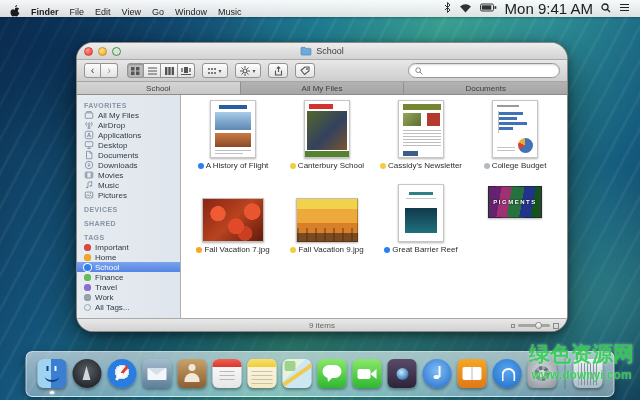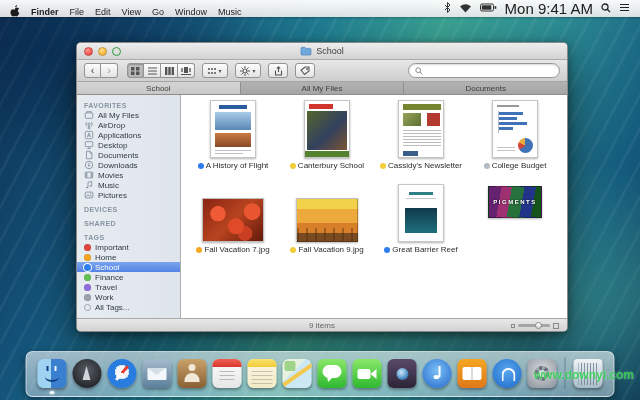--- a/index.html
+++ b/index.html
@@ -20,21 +20,21 @@
     box-shadow:0 0 3px rgba(0,0,0,.45);
     display:flex;align-items:flex-end;padding:0 10px;font-size:9px;color:#1c1c1c;}
   .mi{margin-right:11px;white-space:nowrap;}
   .mi.b{font-weight:bold;}
   .apple{margin-right:11px;display:flex;align-items:center;}
   .mb-right{margin-left:auto;display:flex;align-items:center;gap:8px;}
   .mclock{font-size:15px;}
 
   
   .window{position:absolute;left:76px;top:42px;width:492px;height:290px;z-index:10;
-    border-radius:5px;overflow:hidden;display:flex;flex-direction:column;
+    border-radius:17px;overflow:hidden;display:flex;flex-direction:column;
     border:1px solid rgba(40,40,40,.55);
     box-shadow:0 18px 45px rgba(0,0,0,.55), 0 2px 8px rgba(0,0,0,.4);
     background:#fff;}
   .titlebar{height:17px;flex:0 0 17px;background:linear-gradient(#ededed,#d3d3d3);
     border-bottom:1px solid #ababab;position:relative;
     display:flex;align-items:center;justify-content:center;}
   .lights{position:absolute;left:7px;top:4px;display:flex;gap:5px;}
   .light{width:9px;height:9px;border-radius:50%;}
   .l-close{background:radial-gradient(circle at 35% 30%,#ff9a93,#f95950 60%,#ce3a32);border:1px solid #c04a42;}
   .l-min{background:radial-gradient(circle at 35% 30%,#ffe08a,#fdbc40 60%,#d49a25);border:1px solid #c29335;}
@@ -582,14 +582,15 @@
   <div class="dk i-photobooth"></div>
   <div class="dk i-itunes"></div>
   <div class="dk i-ibooks"></div>
   <div class="dk i-appstore"></div>
   <div class="dk i-sysprefs"></div>
   <div class="dock-sep"></div>
   <div class="dk i-trash"></div>
 </div>
 
 <div class="watermark">
+  <div class="wm1">绿色资源网</div>
   <div class="wm2">www.downyi.com</div>
 </div>
 
 </body></html>

